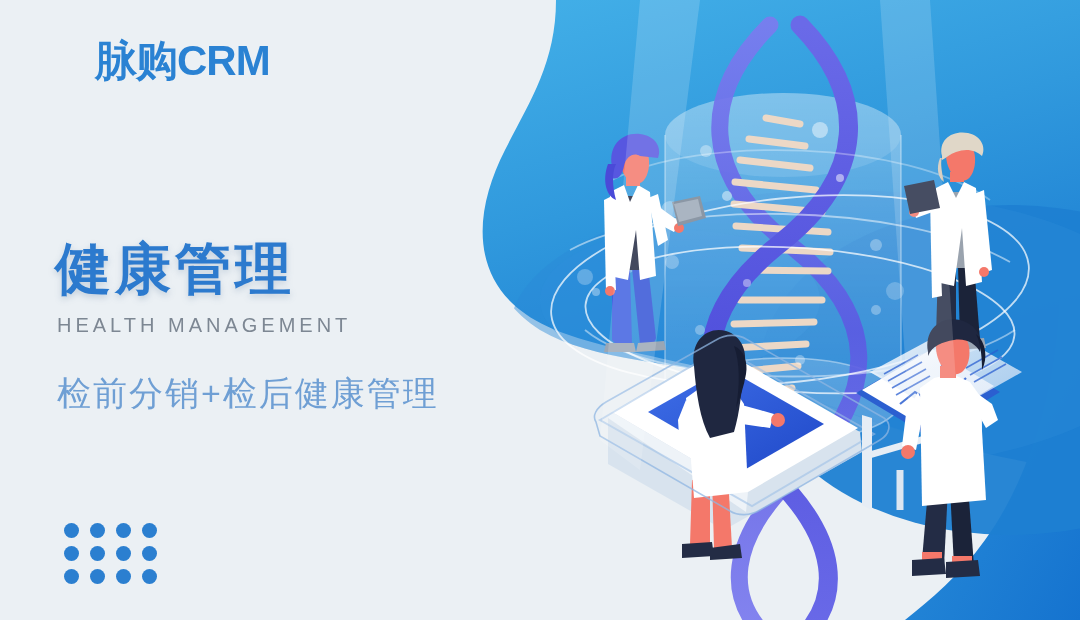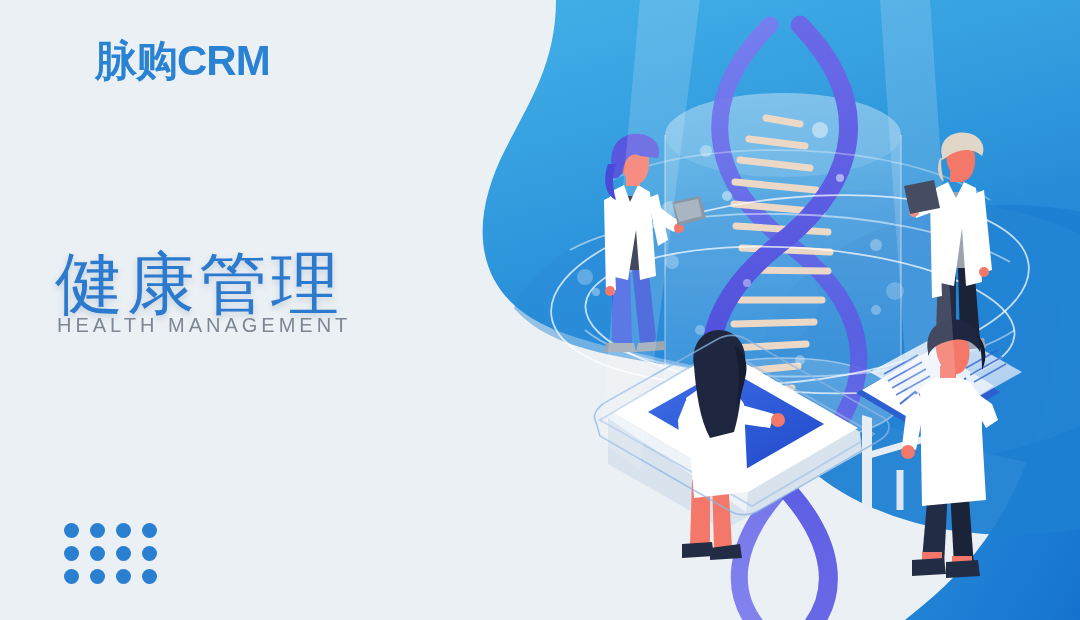--- a/index.html
+++ b/index.html
@@ -19,22 +19,22 @@
     position:absolute;left:57px;top:40px;
     font-size:42px;line-height:1;
     font-weight:700;
     color:#2a82d3;
     letter-spacing:-1px;
     white-space:nowrap;
     margin-left:38px;
   }
   .title{
     position:absolute;left:55px;top:203px;
-    font-size:68px;line-height:1;
-    font-weight:400;
+    font-size:56px;line-height:1;
+    font-weight:700;
     color:#2c7ace;
     letter-spacing:4px;
     white-space:nowrap;
     text-shadow:0 3px 6px rgba(120,145,175,.35);
   }
   .subtitle-en{
     position:absolute;left:57px;top:313px;
     font-size:20px;line-height:1.2;
     font-weight:400;
     color:#7d8793;
@@ -384,20 +384,21 @@
       <path d="M 880,0 L 930,0 L 960,440 L 910,430 Z" fill="#ffffff"></path>
     </g>
   </svg>
 
   <div class="logo">脉购CRM</div>
 
   <h1 class="title">健康管理</h1>
 
   <div class="subtitle-en">HEALTH MANAGEMENT</div>
 
+  <div class="subtitle-cn">检前分销+检后健康管理</div>
 
   <div class="dots">
     <i></i>
       <i></i>
       <i></i>
       <i></i>
     <i></i>
       <i></i>
       <i></i>
       <i></i>

